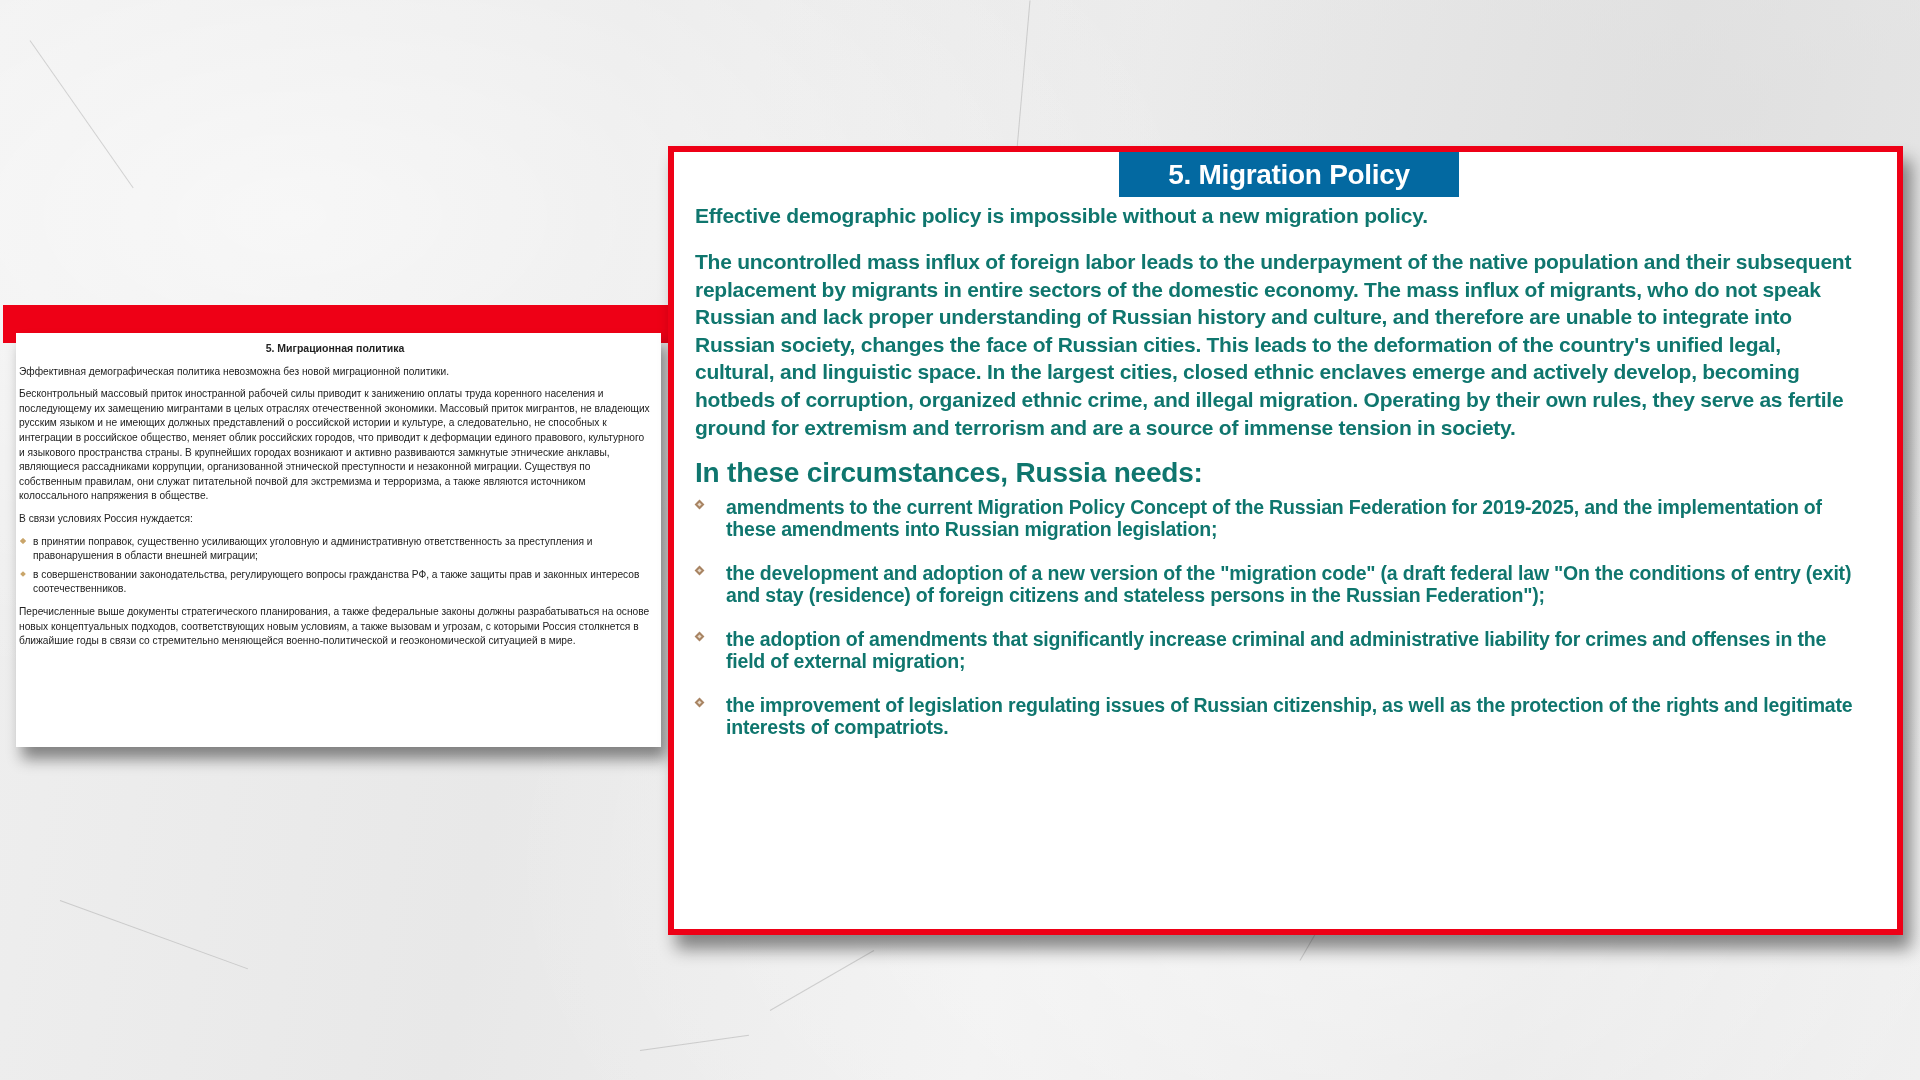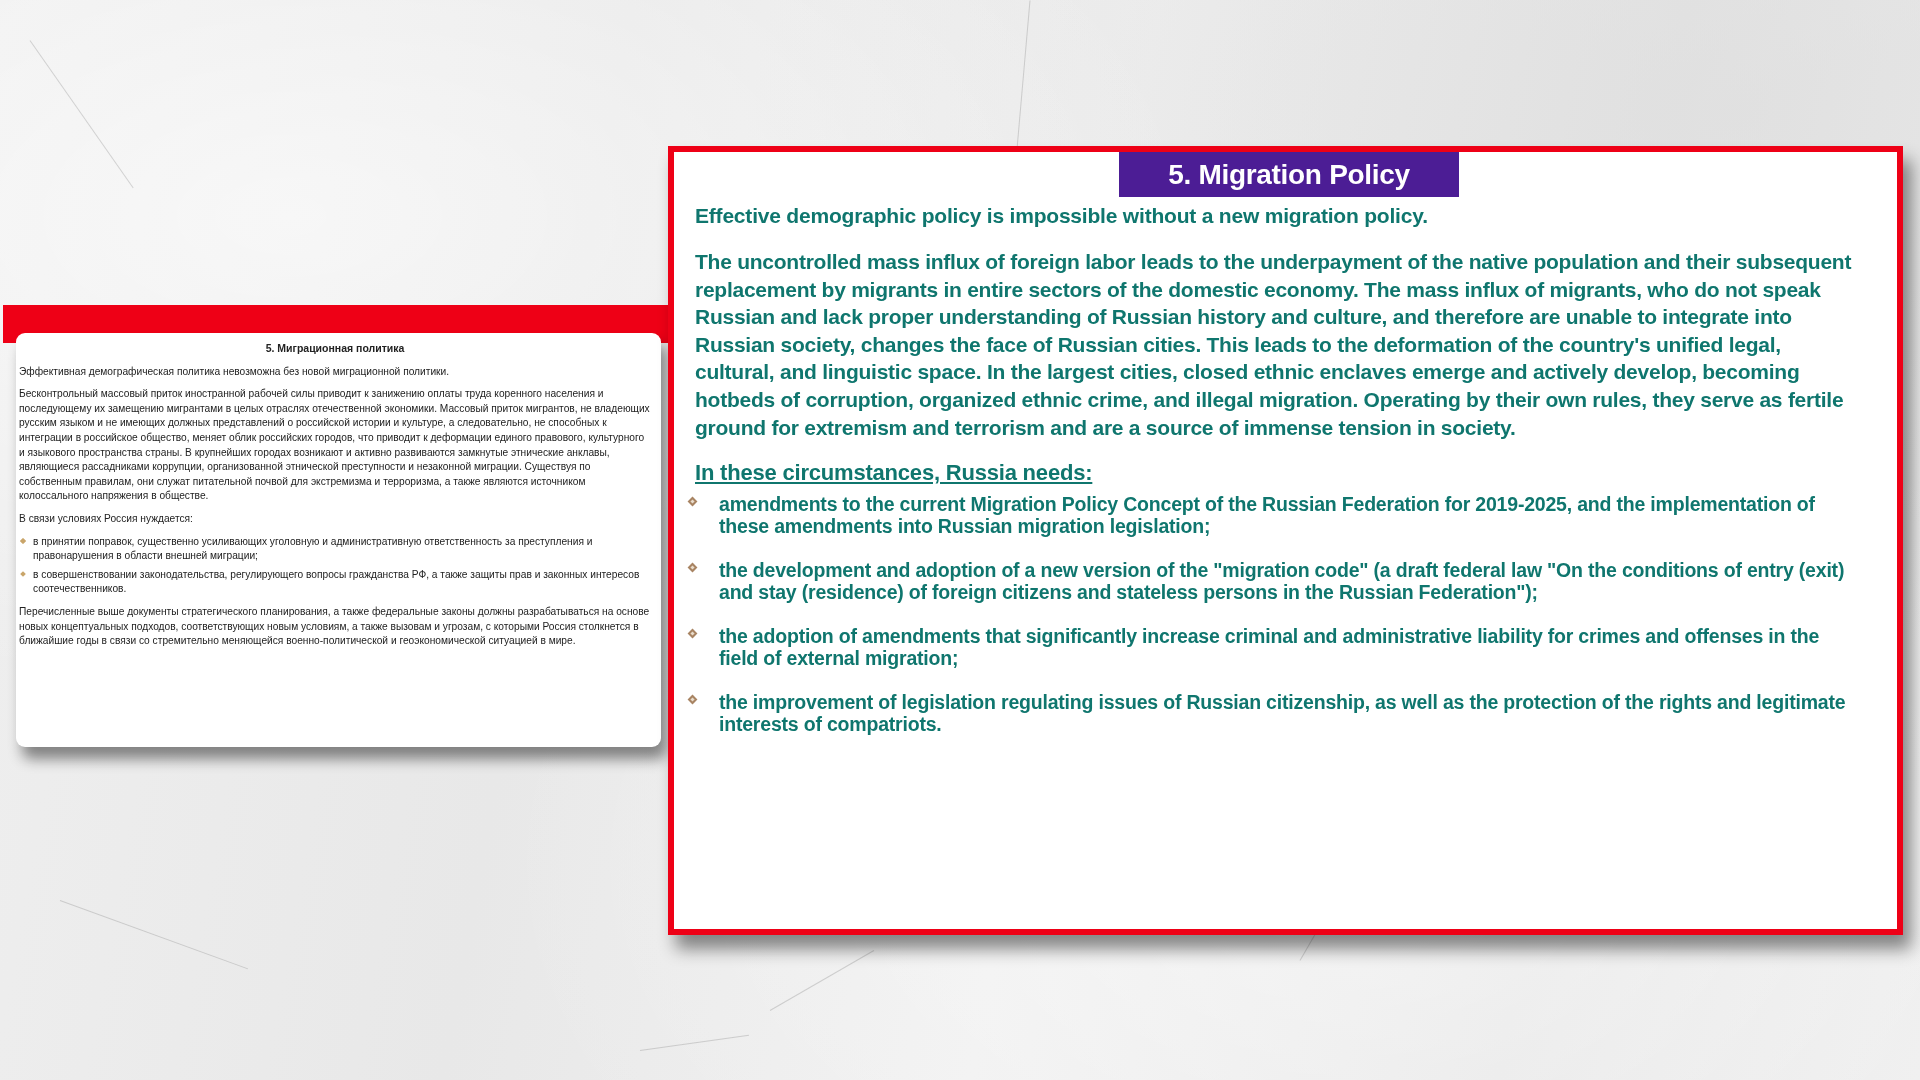--- a/index.html
+++ b/index.html
@@ -22,21 +22,21 @@
   .left-redbar {
     position: absolute; left: 3px; top: 305px; width: 667px; height: 38px;
     background: #ee0016;
   }
   .left-doc {
     position: absolute; left: 16px; top: 333px; width: 645px; height: 414px;
     background: #ffffff;
     box-shadow: 6px 12px 14px rgba(0,0,0,0.45);
     font-family: "Liberation Sans", sans-serif;
     font-size: 10.2px; line-height: 14.6px; color: #222;
-    padding: 4px 10px 0 3px; box-sizing: border-box; border-radius: 9px;
+    padding: 4px 10px 0 3px; box-sizing: border-box;
   }
   .left-doc .ru-title {
     text-align: center; font-weight: bold; font-size: 10.5px; margin: 4px 0 9px 0;
   }
   .left-doc p { margin: 0 0 8px 0; }
   .left-doc ul { list-style: none; margin: 0 0 8px 0; padding: 0; }
   .left-doc li { position: relative; padding-left: 14px; margin-bottom: 4px; }
   .left-doc li .ru-bullet {
     position: absolute; left: 2px; top: 4px; width: 4px; height: 4px;
     background: #c9a56a; transform: rotate(45deg);
@@ -45,33 +45,33 @@
   
   .right-box {
     position: absolute; left: 668px; top: 146px; width: 1235px; height: 789px;
     box-sizing: border-box;
     border: 6px solid #ee0016;
     background: #ffffff;
     box-shadow: 8px 14px 16px rgba(0,0,0,0.45);
   }
   .title-bar {
     position: absolute; left: 445px; top: 0px; width: 340px; height: 45px;
-    background: #4c1d95; color: #ffffff;
+    background: #0369a1; color: #ffffff;
     font-family: "Liberation Sans", sans-serif; font-weight: bold;
     font-size: 28px; line-height: 45px; text-align: center;
     letter-spacing: -0.3px;
   }
   .en-content {
     position: absolute; left: 21px; top: 50px; width: 1170px;
     font-family: "Liberation Sans", sans-serif; font-weight: bold; color: #0f766e;
   }
   .lead { font-size: 21px; line-height: 28px; margin: 0 0 18px 0; letter-spacing: -0.2px; }
   .para { font-size: 21px; line-height: 27.6px; margin: 15px 0 18px 0; letter-spacing: -0.25px; }
-  .needs { font-size: 22px; line-height: 28px; margin: 0 0 6px 0; letter-spacing: -0.2px; text-decoration: underline; }
-  .en-list { list-style: none; margin: 2px; padding: 0; }
+  .needs { font-size: 28px; line-height: 28px; margin: 0 0 6px 0; letter-spacing: -0.2px; }
+  .en-list { list-style: none; margin: 9px; padding: 0; }
   .en-list li {
     position: relative; padding-left: 22px; font-size: 19.5px; line-height: 22px;
     margin-bottom: 22px; letter-spacing: -0.2px;
   }
   .en-bullet {
     position: absolute; left: -8px; top: 5px; width: 7px; height: 7px;
     background: #a88463; transform: rotate(45deg);
   }
   .en-bullet::after {
     content: ""; position: absolute; left: 2px; top: 2px; width: 3px; height: 3px; background: #e9dccb;

